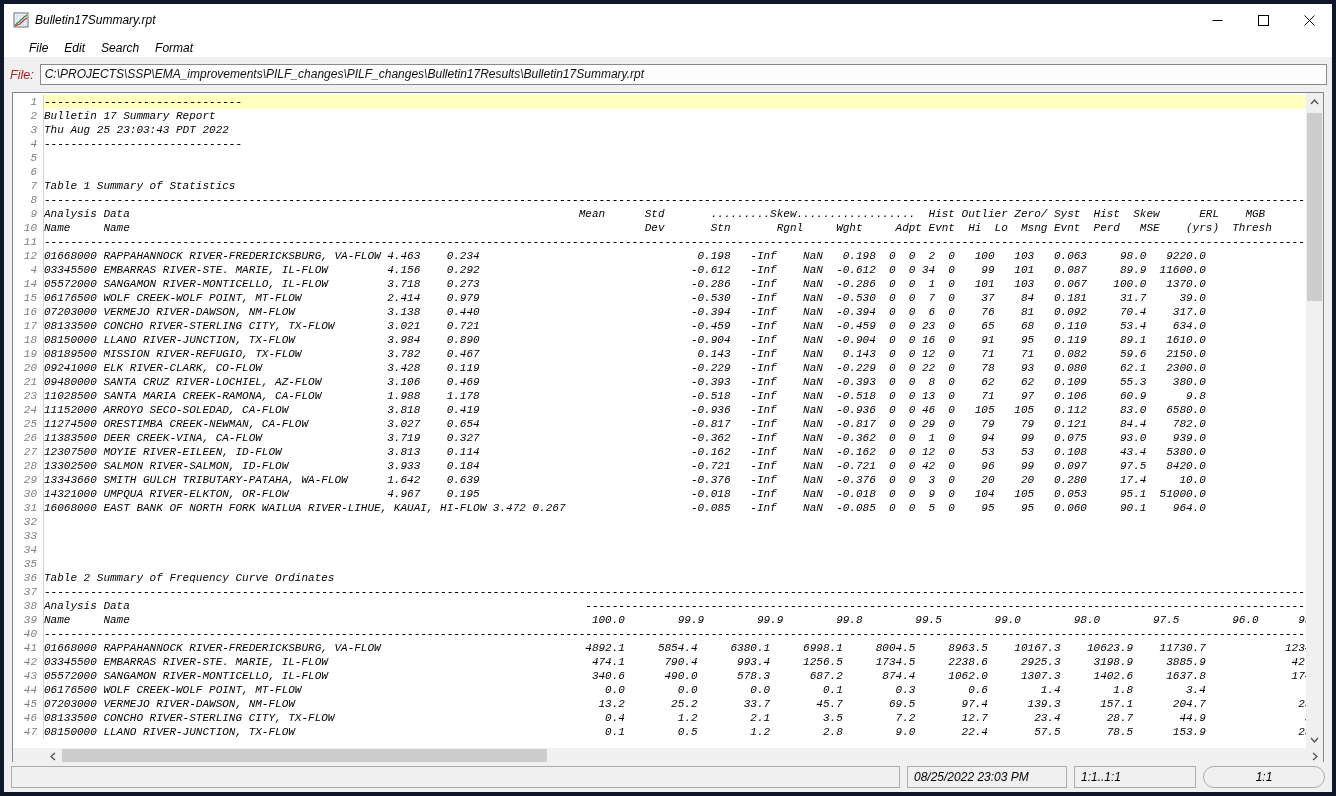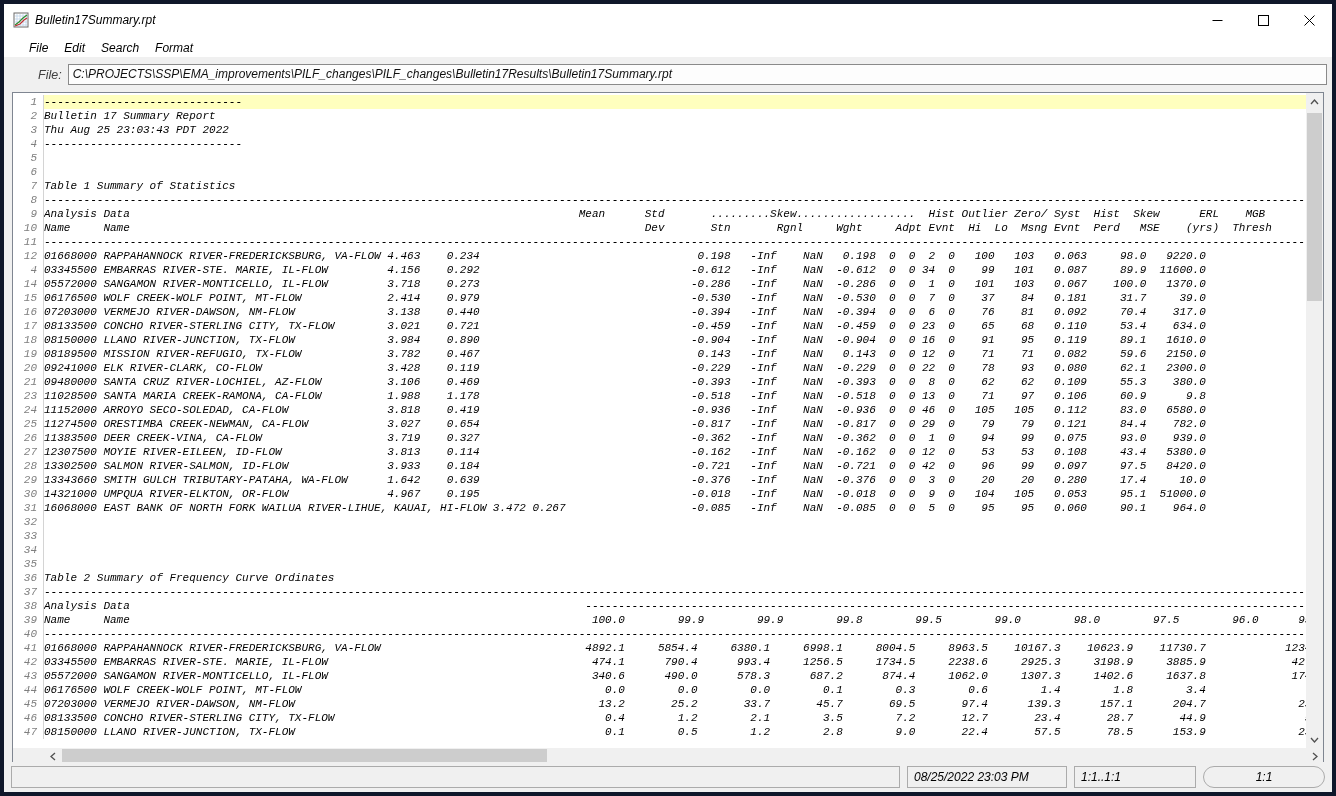--- a/index.html
+++ b/index.html
@@ -10,21 +10,21 @@
   .titlebar{height:32px;background:#ffffff;display:flex;align-items:center;}
   .appicon{width:16px;height:16px;margin:0 6px 0 9px;flex:none;}
   .title{font-size:12px;color:#000;}
   .winbtns{margin-left:auto;display:flex;height:100%;}
   .winbtn{width:46px;display:flex;align-items:center;justify-content:center;}
   
   .menubar{height:21px;background:#ffffff;display:flex;align-items:flex-end;padding-left:17px;}
   .menuitem{font-size:12px;color:#000;padding:2px 8px;}
   
   .filebar{height:35px;display:flex;align-items:center;background:#f0f0f0;padding:0 5px 0 6px;}
-  .filelabel{font-size:12.5px;color:#404040;margin-right:6px;margin-left:28px;}
+  .filelabel{font-size:12.5px;color:#b91c1c;margin-right:6px;}
   .filepath{flex:1;height:21px;background:#fdfdfd;border:1px solid #8a8a8a;box-sizing:border-box;
             font-size:12px;line-height:19px;padding:0 4px;white-space:nowrap;overflow:hidden;color:#101010;}
   
   .editor{position:absolute;left:8px;top:88px;width:1312px;height:674px;
           border:1px solid #7f8691;background:#ffffff;box-sizing:border-box;}
   .lines{position:absolute;left:0;top:0;right:17px;bottom:17px;overflow:hidden;padding-top:2px;background:#fff;}
   .ln{display:flex;height:14px;font-family:"Liberation Mono","DejaVu Sans Mono",monospace;
       font-size:11px;line-height:14px;white-space:pre;}
   .lno{width:31px;flex:none;box-sizing:border-box;padding-right:6px;text-align:right;
        color:#7f7f7f;border-right:1px solid #d4d4d4;}

